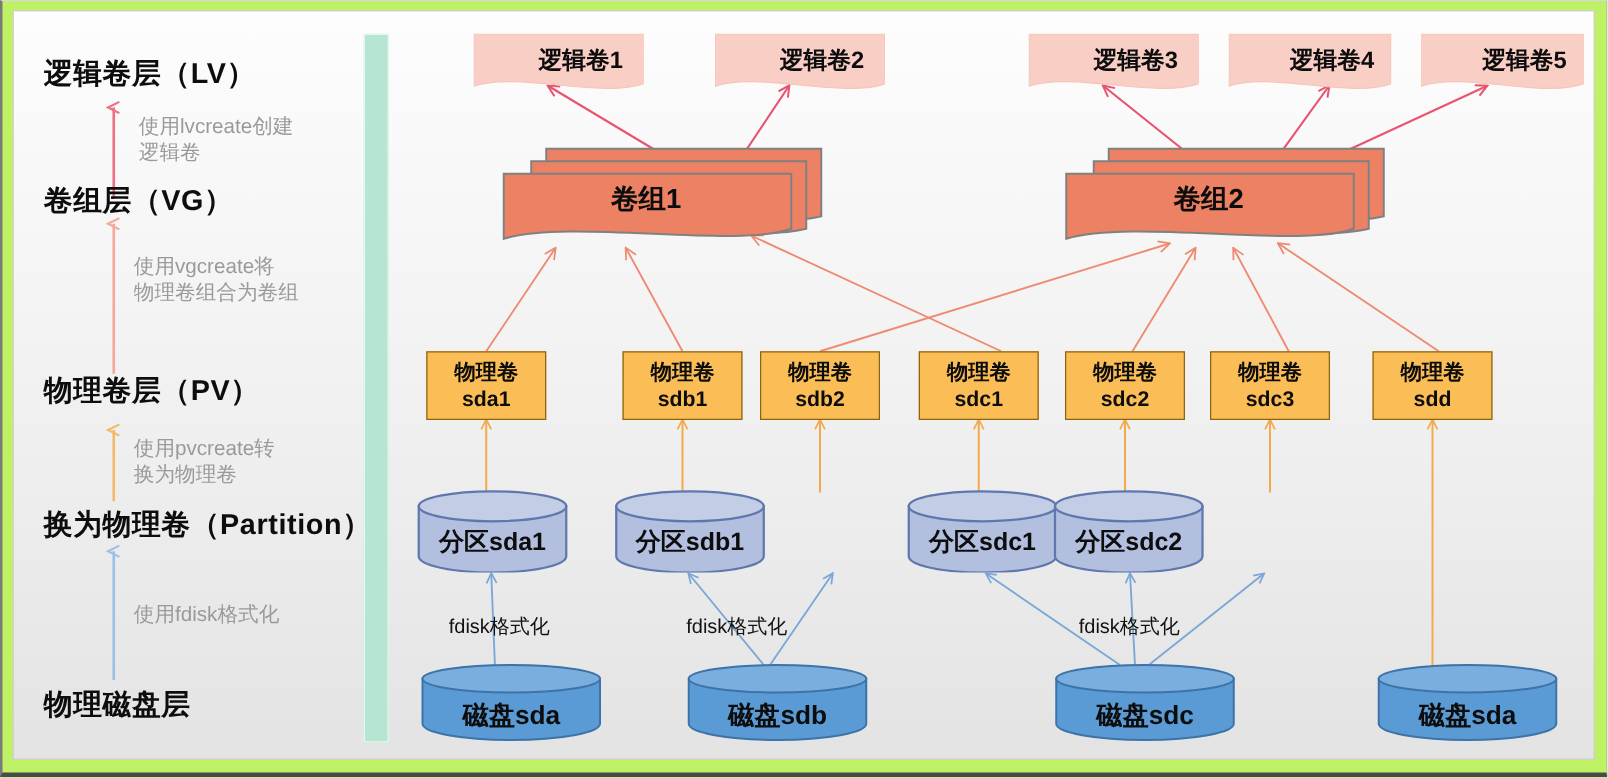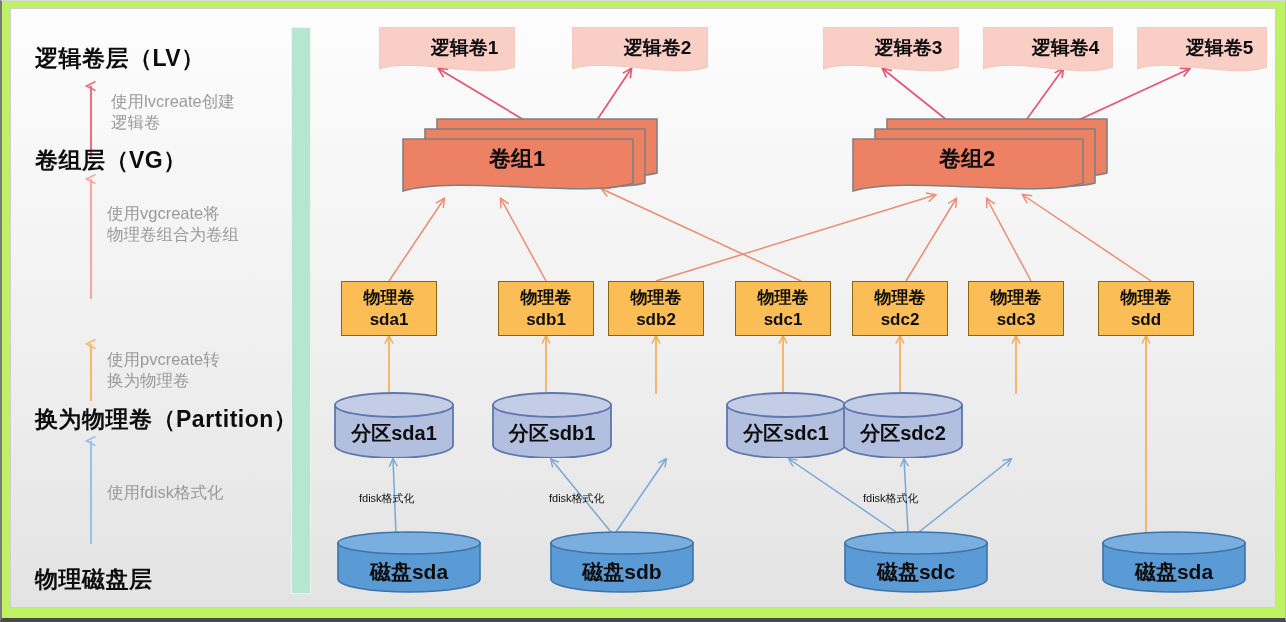--- a/index.html
+++ b/index.html
@@ -98,21 +98,21 @@
     display:flex;align-items:center;justify-content:center;
     color:#0d0d0d;font-weight:700;
     pointer-events:none;
   }
   .part .cap{font-size:20px;padding-top:8px;}
   .disk .cap{font-size:21px;padding-top:10px;}
 
   
   .edge-note{
     position:absolute;z-index:6;
-    color:#111;font-size:11px;font-weight:400;white-space:nowrap;
+    color:#111;font-size:16px;font-weight:400;white-space:nowrap;
   }
 </style>
 </head>
 <body>
 
 <div id="root">
   <div id="canvas">
 
     <svg class="layer" id="edges" viewBox="0 0 1266 600">
       <defs>
@@ -185,22 +185,23 @@
         <line x1="600" y1="523" x2="540" y2="450" stroke="#7ba7d7" stroke-width="1.5" marker-end="url(#ah-blue)"></line>
         <line x1="605" y1="523" x2="655" y2="450" stroke="#7ba7d7" stroke-width="1.5" marker-end="url(#ah-blue)"></line>
         <line x1="885" y1="523" x2="778" y2="450" stroke="#7ba7d7" stroke-width="1.5" marker-end="url(#ah-blue)"></line>
         <line x1="897" y1="523" x2="893" y2="450" stroke="#7ba7d7" stroke-width="1.5" marker-end="url(#ah-blue)"></line>
         <line x1="908" y1="523" x2="1000" y2="450" stroke="#7ba7d7" stroke-width="1.5" marker-end="url(#ah-blue)"></line>
       </g>
     </svg>
 
     <div class="layer-label" style="left:24px;top:34px;">逻辑卷层（LV）</div>
     <div class="layer-label" style="left:24px;top:136px;">卷组层（VG）</div>
+    <div class="layer-label" style="left:24px;top:288px;">物理卷层（PV）</div>
     <div class="layer-label" style="left:24px;top:395px;">换为物理卷（Partition）</div>
-    <div class="layer-label" style="left:24px;top:539px;margin-top:16px;">物理磁盘层</div>
+    <div class="layer-label" style="left:24px;top:539px;">物理磁盘层</div>
 
     <div class="step-note" style="left:100px;top:82px;">使用lvcreate创建
 逻辑卷</div>
     <div class="step-note" style="left:96px;top:194px;">使用vgcreate将
 物理卷组合为卷组</div>
     <div class="step-note" style="left:96px;top:340px;">使用pvcreate转
 换为物理卷</div>
     <div class="step-note" style="left:96px;top:473px;">使用fdisk格式化</div>
 
     <div id="divider"></div>

